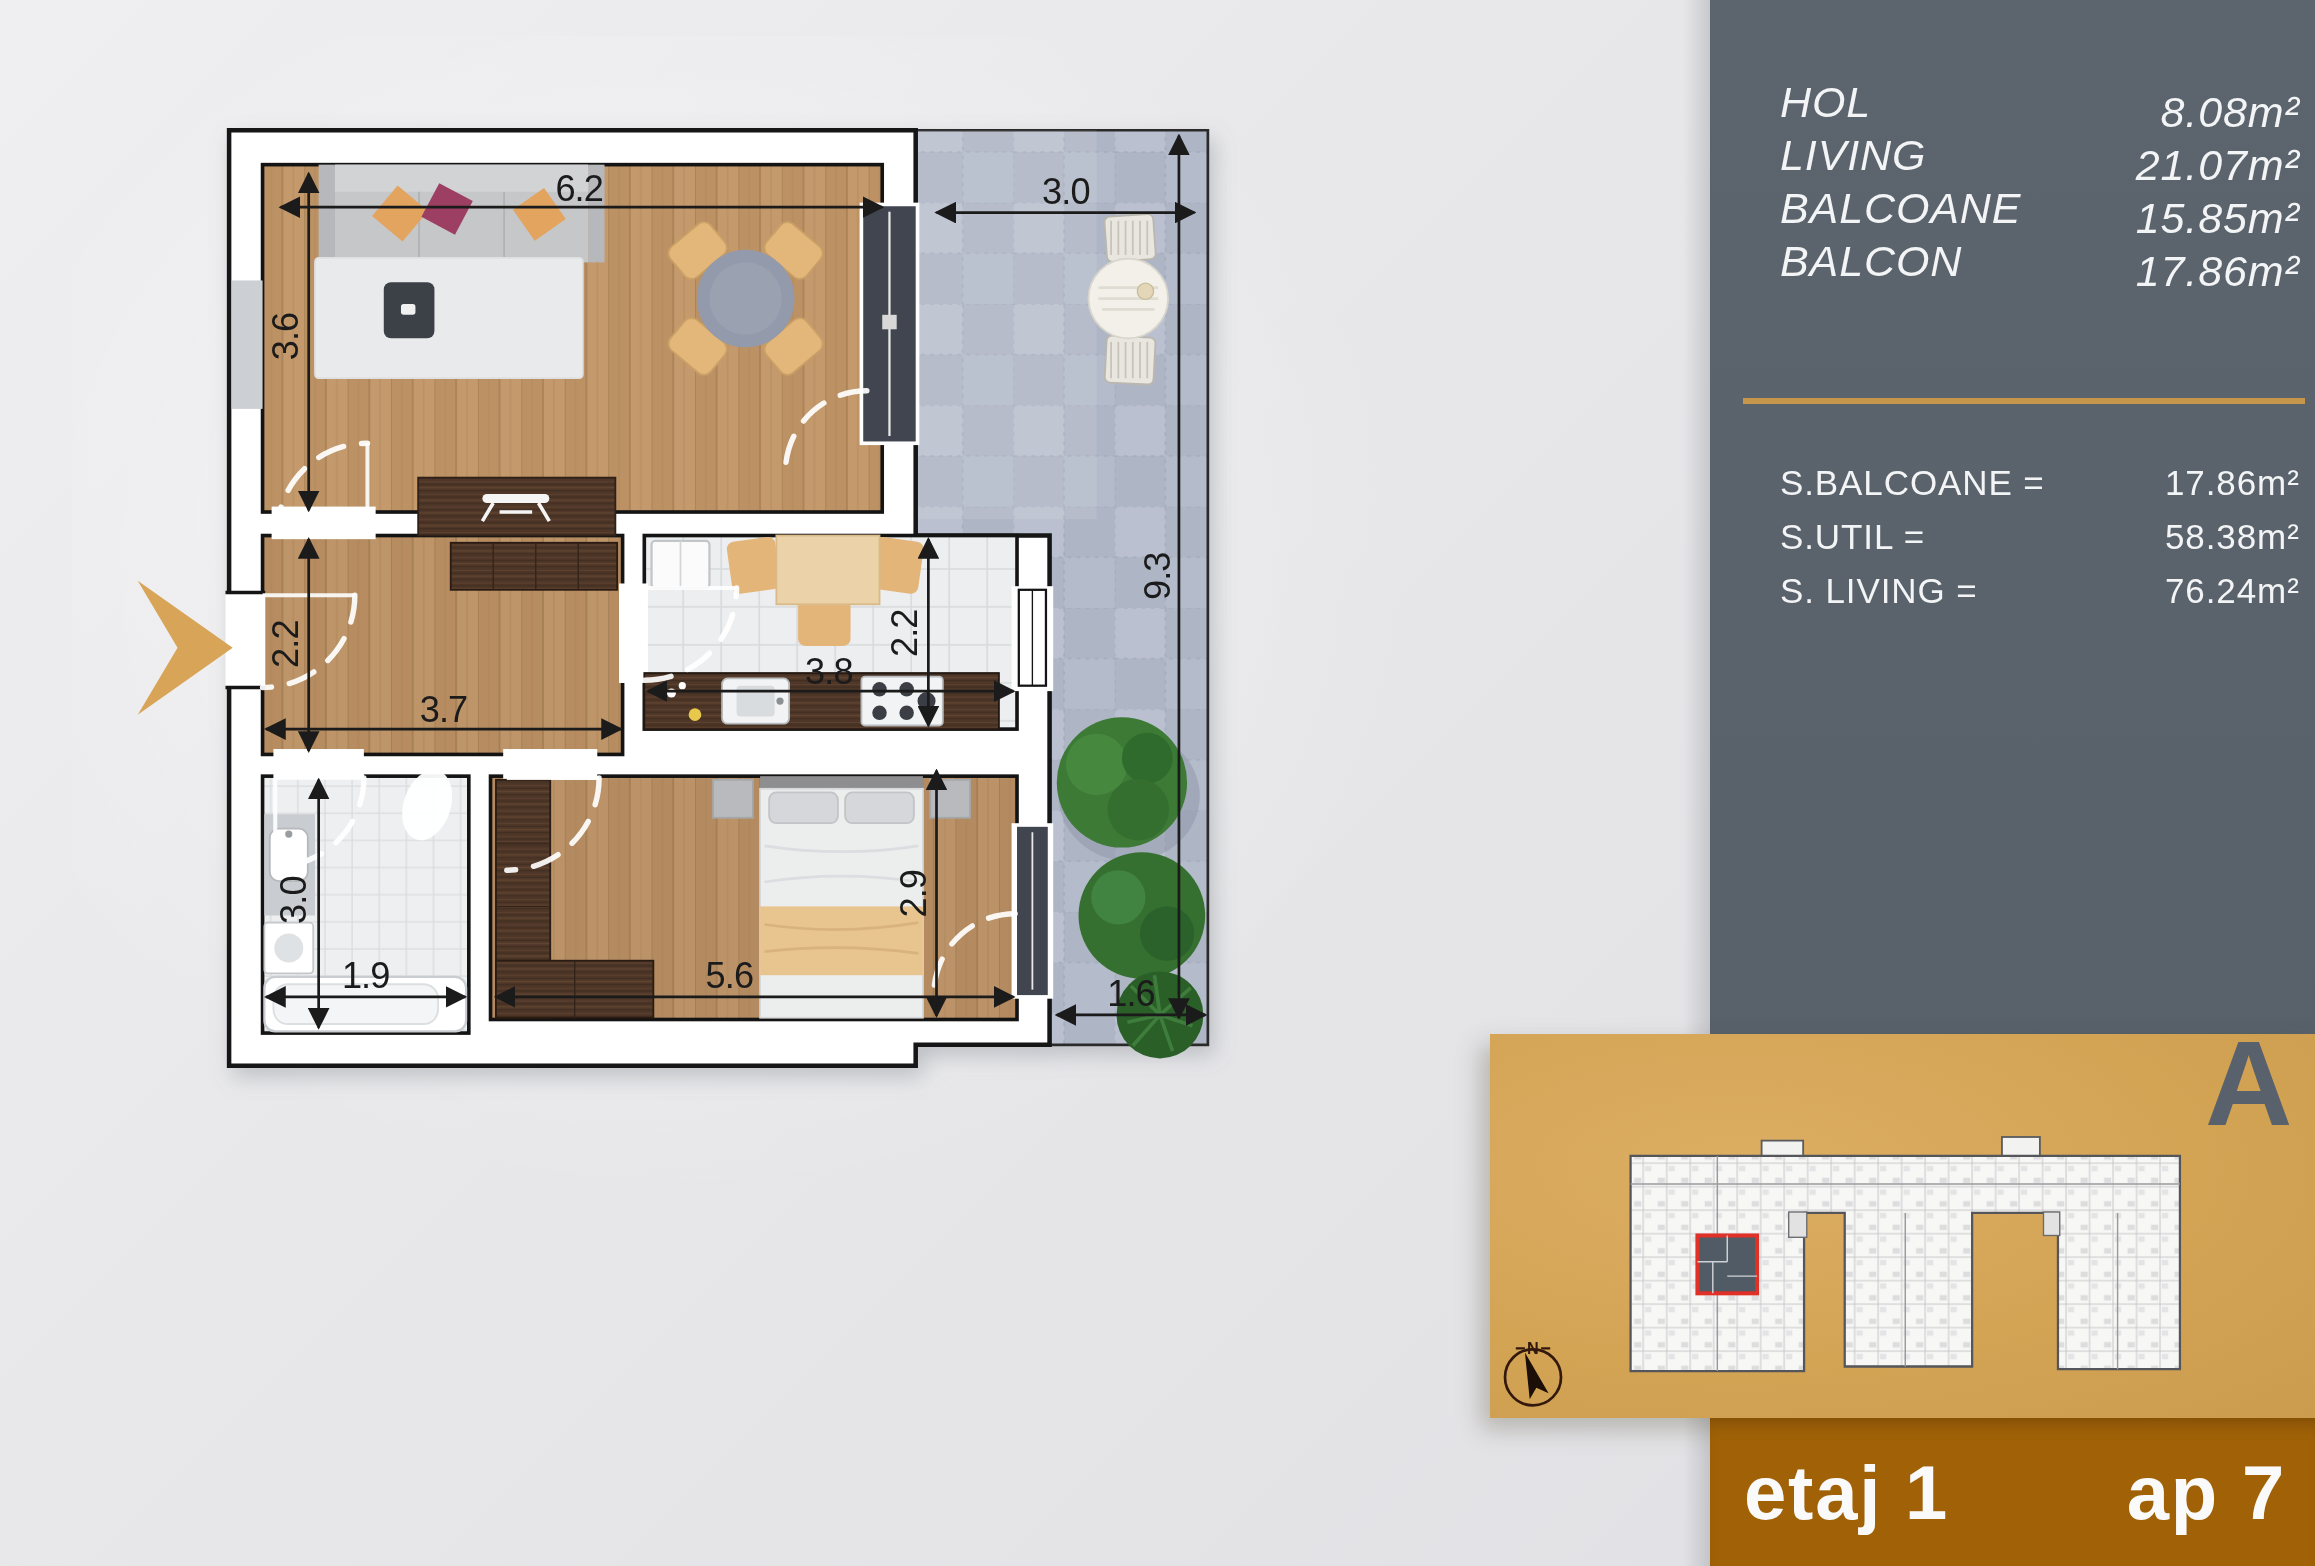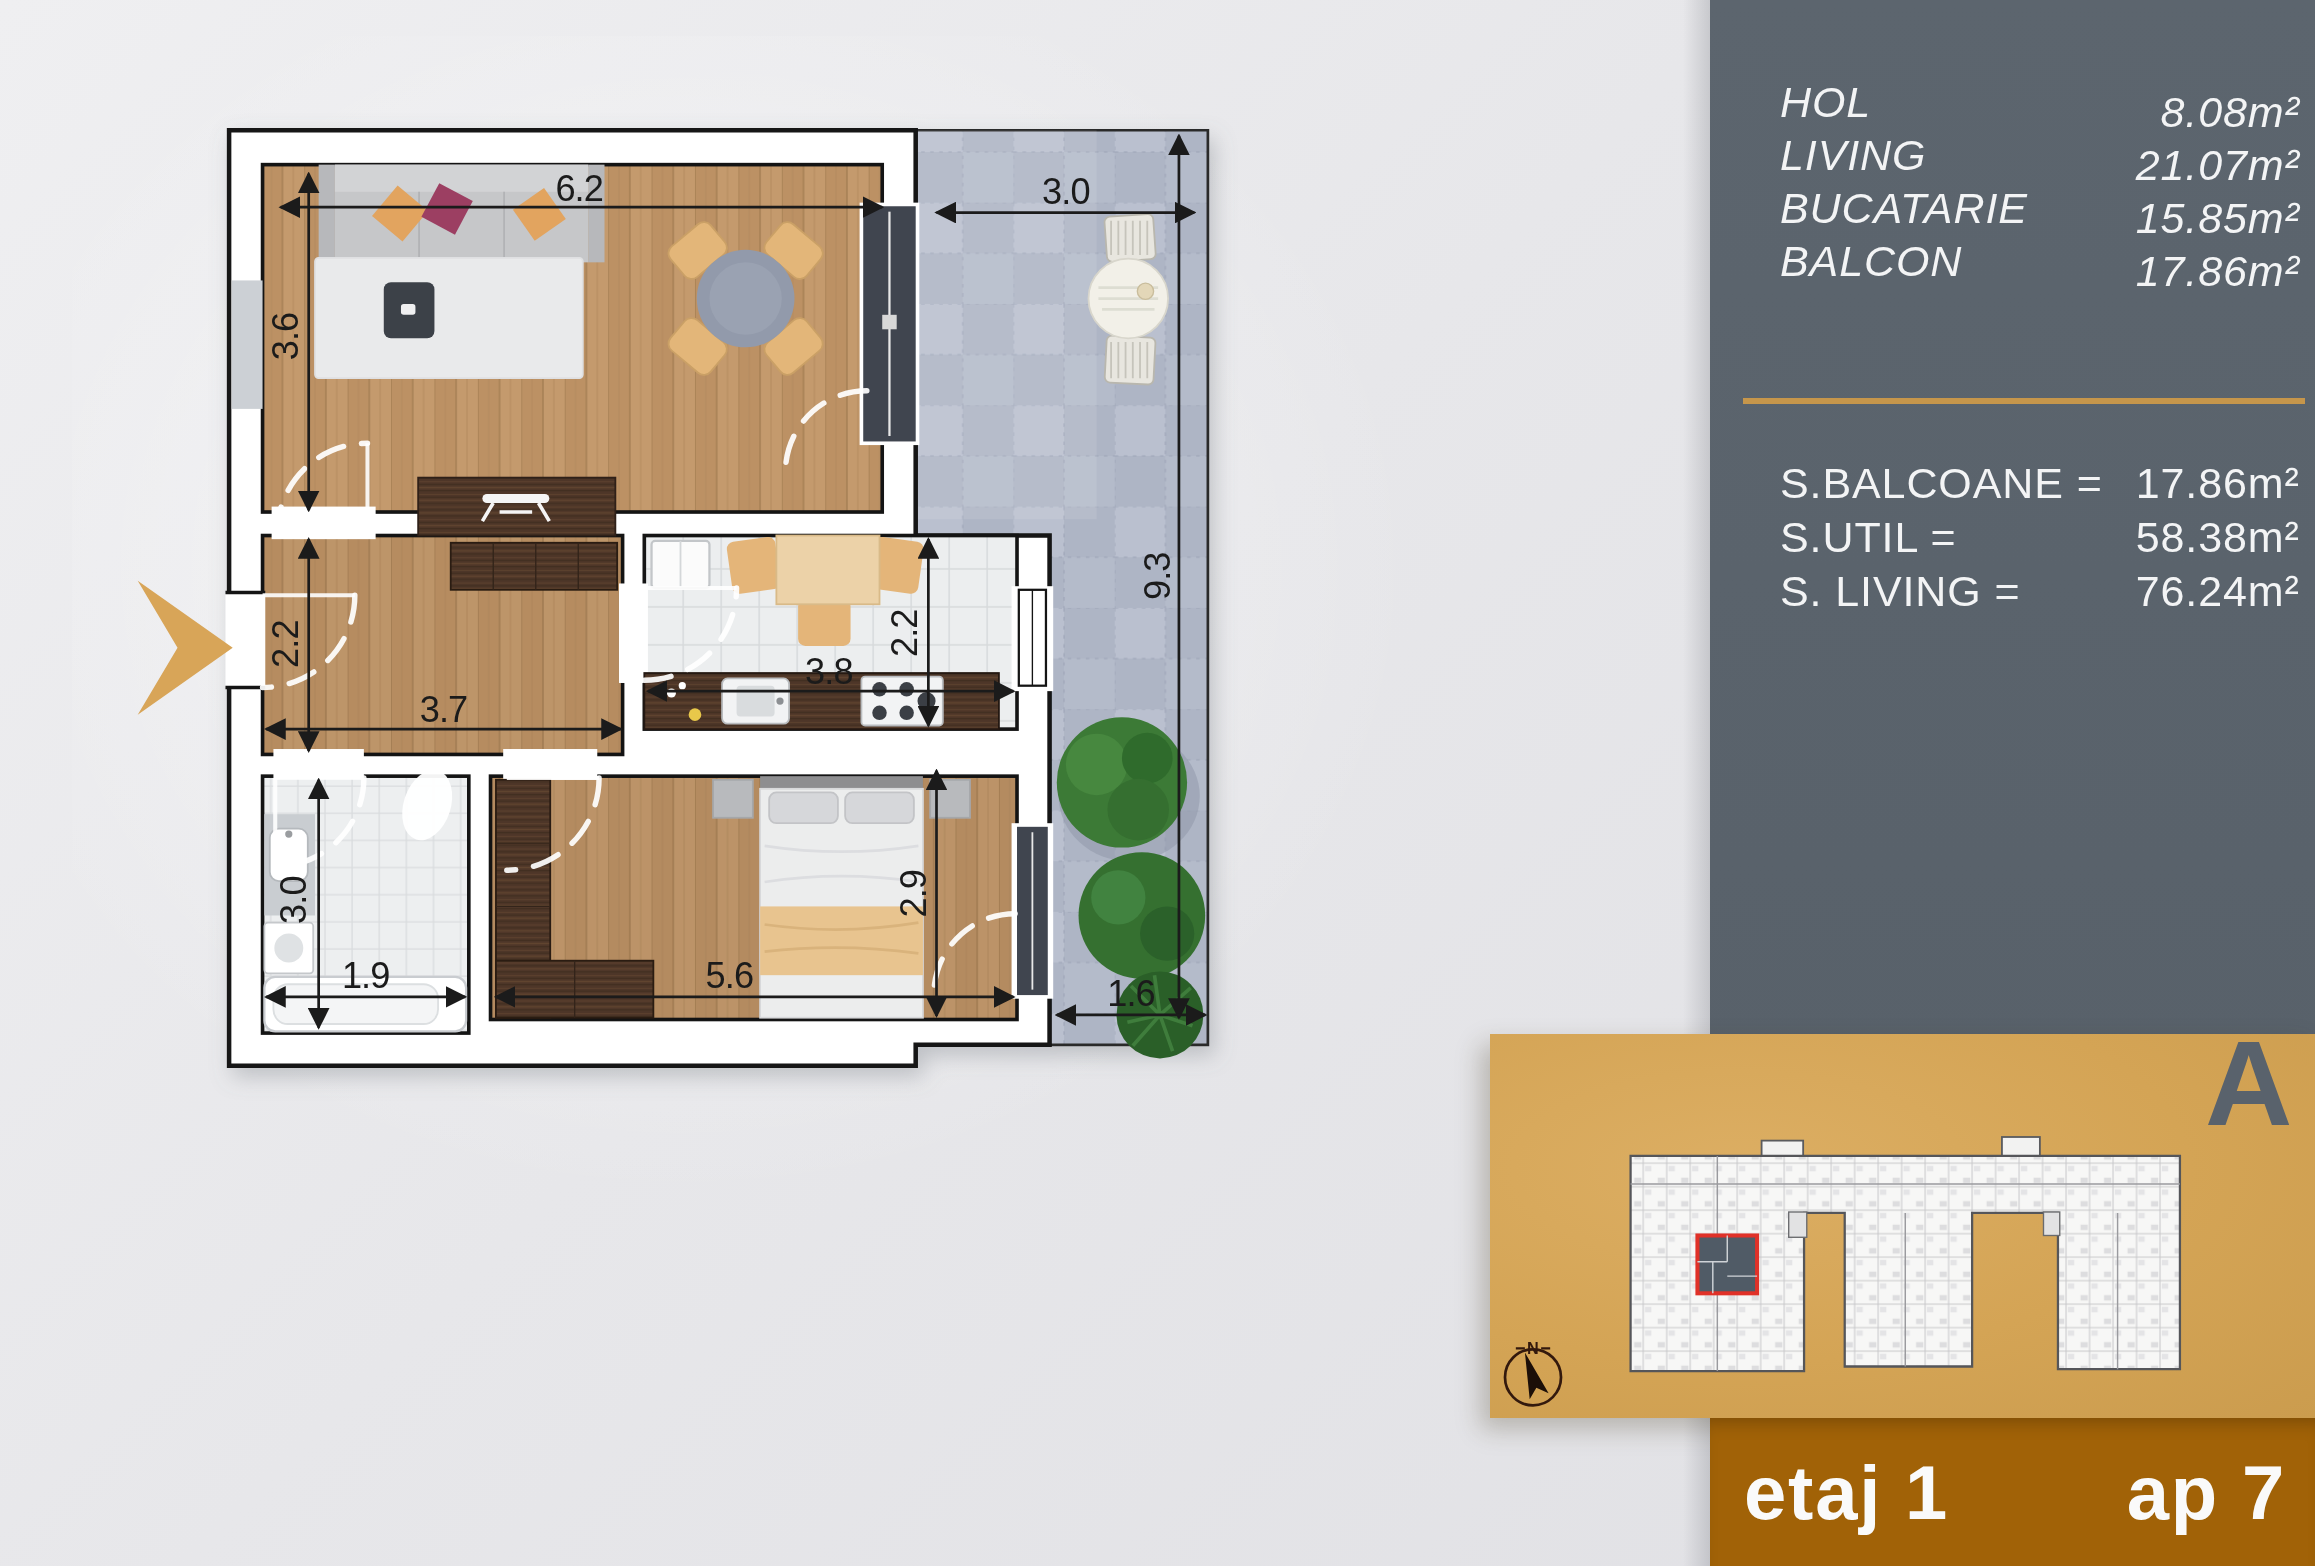--- a/index.html
+++ b/index.html
@@ -16,21 +16,21 @@
     background:linear-gradient(180deg,#5c656e 0%,#59626b 55%,#565f68 100%);}
   .side-panel::before{content:"";position:absolute;left:-27px;top:0;width:27px;height:100%;
     background:linear-gradient(90deg,rgba(90,95,105,0) 0%,rgba(60,65,75,.18) 100%);}
   .room-list{position:absolute;left:70px;right:16.3px;top:76px;font-style:italic;}
   .room-row{height:53px;display:flex;justify-content:space-between;align-items:center;
     color:#f3f4f5;font-size:43px;letter-spacing:0.9px;}
   .room-row .val{text-align:center;margin-top:20px;}
   .panel-divider{position:absolute;left:33px;top:398px;width:562px;height:6.3px;background:#c6964b;}
   .totals-list{position:absolute;left:70px;right:16.3px;top:456px;}
   .total-row{height:54px;display:flex;justify-content:space-between;align-items:center;
-    color:#f3f4f5;font-size:43px;letter-spacing:0.9px;}
+    color:#f3f4f5;font-size:35px;letter-spacing:0.9px;}
   
   .unit-locator{position:absolute;left:1490px;top:1034px;width:826px;height:384px;
     background:radial-gradient(ellipse at 30% 35%, #dcae63 0%, #d4a455 55%, #cb9c4e 100%);
     box-shadow:-9px 11px 23.5px rgba(70,58,30,.28);}
   .building-letter{position:absolute;right:23.5px;top:-14.5px;font-size:121px;font-weight:bold;
     color:#59626c;line-height:1.05;}
   .locator-svg{position:absolute;left:0;top:0;}
   
   .floor-bar{position:absolute;left:1710px;top:1418px;width:606px;height:148px;
     background:#a16207;display:flex;justify-content:space-between;align-items:center;
@@ -294,21 +294,21 @@
   <div class="room-list">
     <div class="room-row">
       <span>HOL</span>
       <span class="val">8.08m²</span>
     </div>
     <div class="room-row">
       <span>LIVING</span>
       <span class="val">21.07m²</span>
     </div>
     <div class="room-row">
-      <span>BUCATARIE</span>
+      <span>BALCOANE</span>
       <span class="val">15.85m²</span>
     </div>
     <div class="room-row">
       <span>BALCON</span>
       <span class="val">17.86m²</span>
     </div>
   </div>
   <div class="panel-divider"></div>
   <div class="totals-list">
     <div class="total-row">

